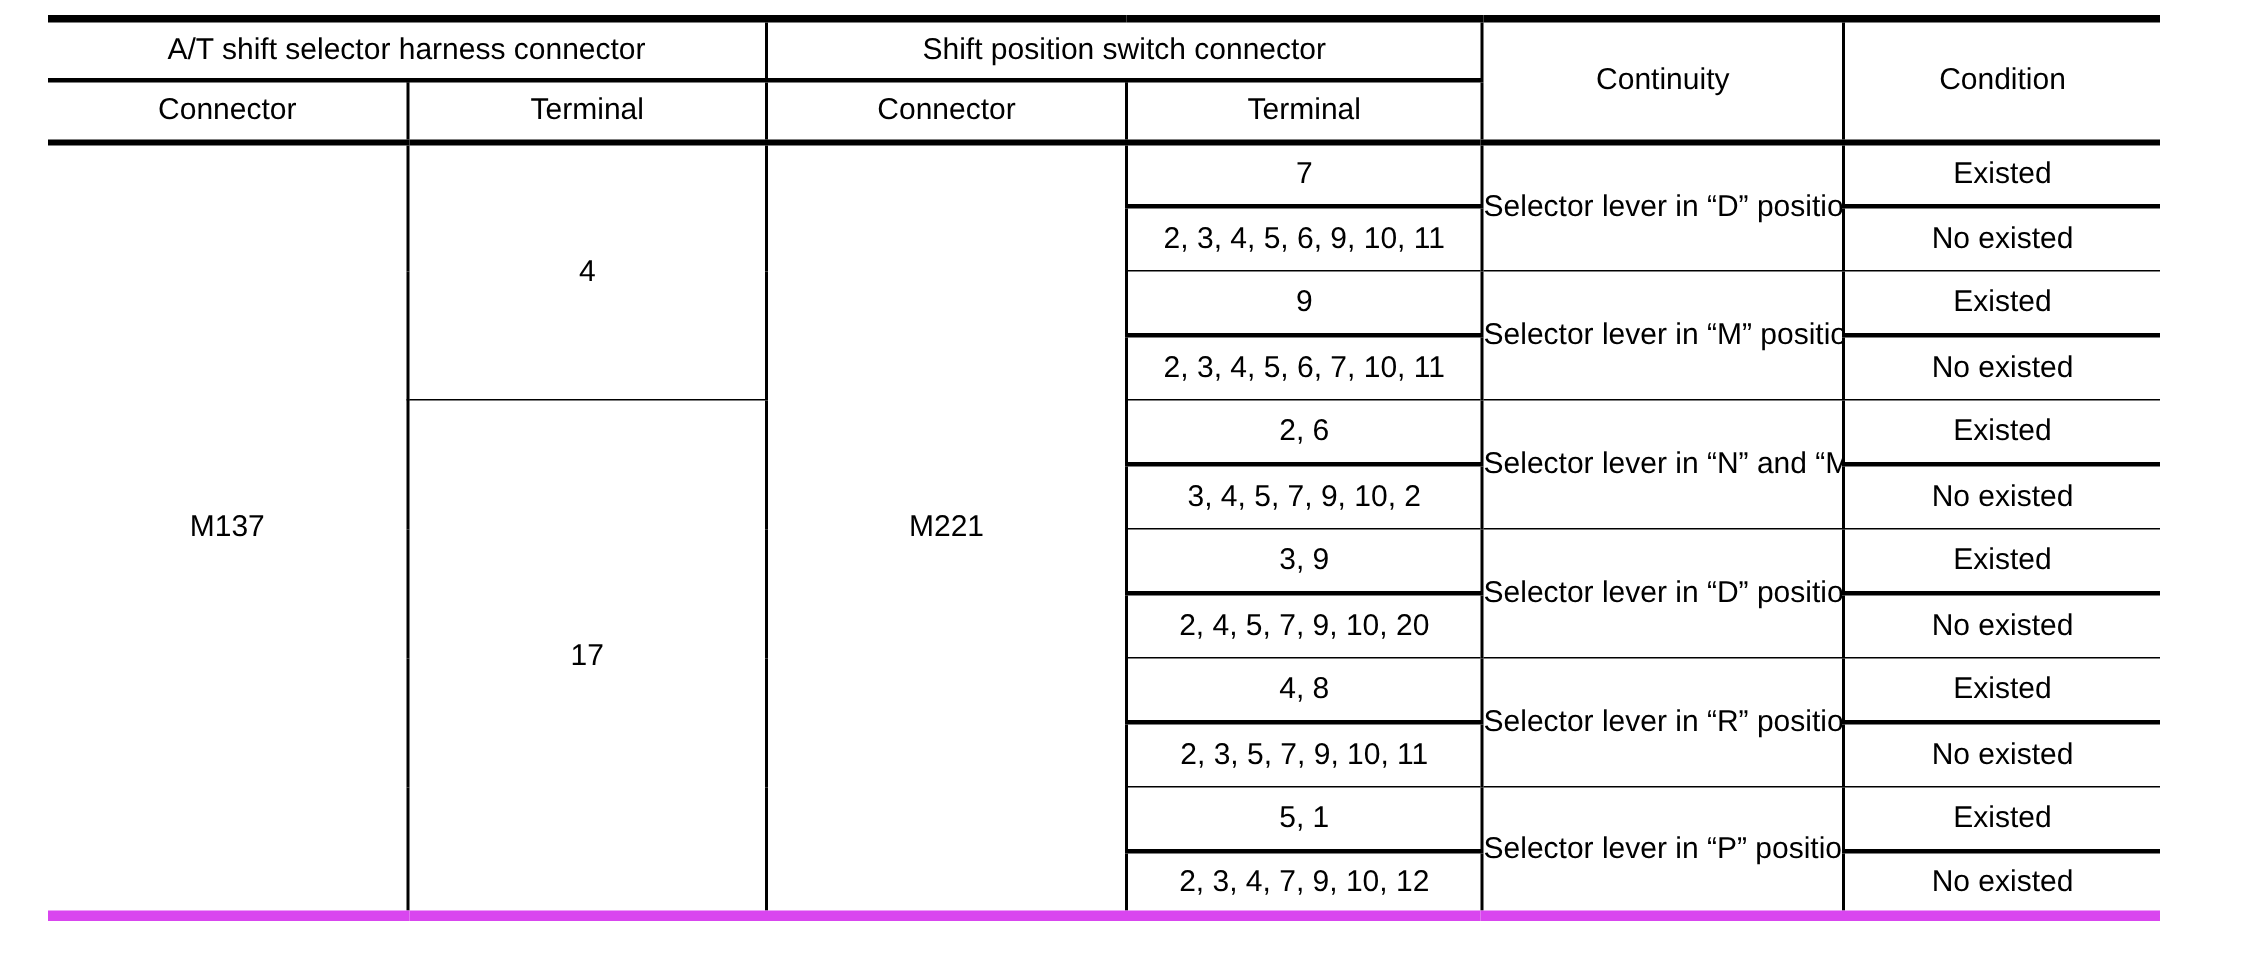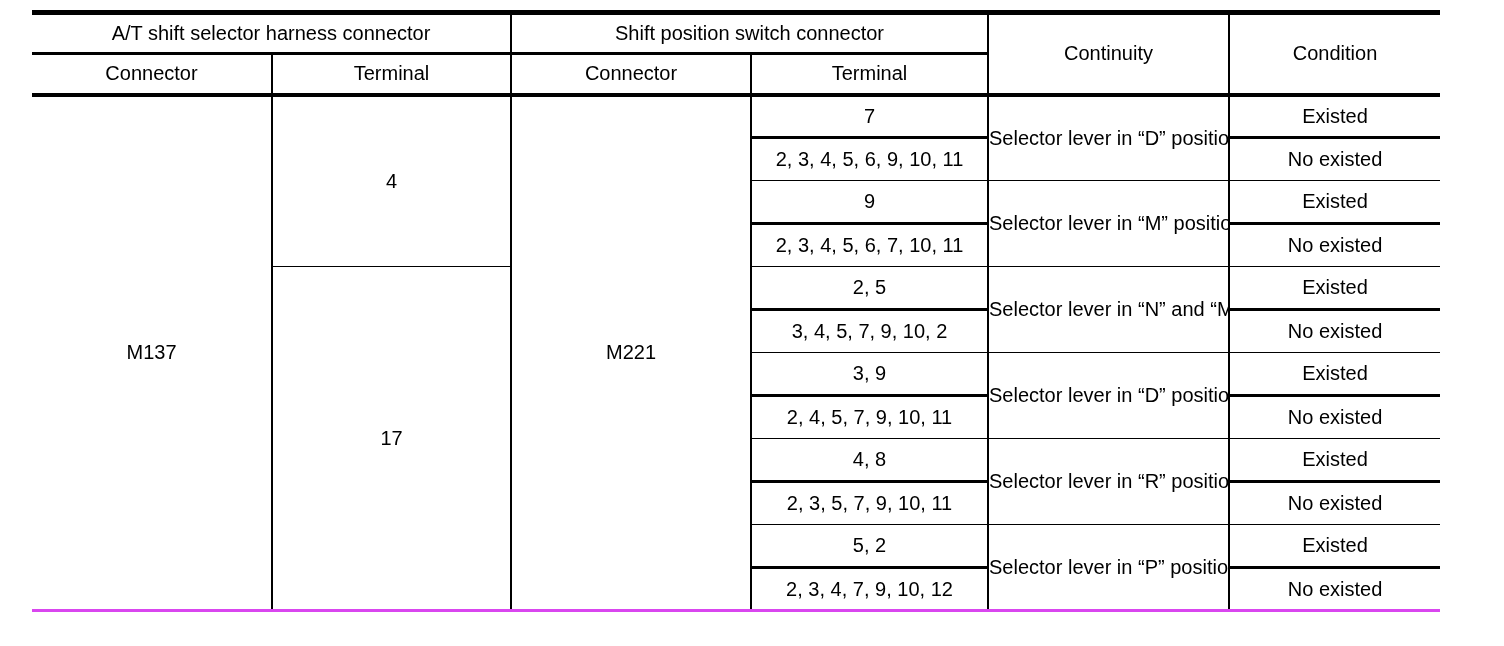--- a/index.html
+++ b/index.html
@@ -29,21 +29,21 @@
     overflow: hidden;
     white-space: nowrap;
   }
   thead tr { height: 41px; }
   tbody tr { height: 43px; }
   
   .bt5 { border-top: 5px solid #000; }
   .bb3 { border-bottom: 3px solid #000; }
   .bb4 { border-bottom: 4px solid #000; }
   .bb1 { border-bottom: 1px solid #000; }
-  .bb7 { border-bottom: 3px solid #d946ef; }
+  .bb7 { border-bottom: 7px solid #d946ef; }
   .br2 { border-right: 2px solid #000; }
   .cond {
     text-align: left;
     padding: 0 6px 0 8px;
     white-space: pre-line;
     line-height: 31px;
   }
 </style>
 </head>
 <body>
@@ -91,51 +91,51 @@
         <td rowspan="2" class="cond br2 bb1">Selector lever in “M”
 position.</td>
         <td class="bb3">Existed</td>
       </tr>
       <tr>
         <td class="br2 bb1">2, 3, 4, 5, 6, 7, 10, 11</td>
         <td class="bb1">No existed</td>
       </tr>
       <tr>
         <td rowspan="8" class="br2 bb7">17</td>
-        <td class="br2 bb3">2, 5</td>
+        <td class="br2 bb3">2, 6</td>
         <td rowspan="2" class="cond br2 bb1">Selector lever in “N”
 and “M” position.</td>
         <td class="bb3">Existed</td>
       </tr>
       <tr>
         <td class="br2 bb1">3, 4, 5, 7, 9, 10, 2</td>
         <td class="bb1">No existed</td>
       </tr>
       <tr>
         <td class="br2 bb3">3, 9</td>
         <td rowspan="2" class="cond br2 bb1">Selector lever in “D”
 position.</td>
         <td class="bb3">Existed</td>
       </tr>
       <tr>
-        <td class="br2 bb1">2, 4, 5, 7, 9, 10, 11</td>
+        <td class="br2 bb1">2, 4, 5, 7, 9, 10, 20</td>
         <td class="bb1">No existed</td>
       </tr>
       <tr>
         <td class="br2 bb3">4, 8</td>
         <td rowspan="2" class="cond br2 bb1">Selector lever in “R”
 position.</td>
         <td class="bb3">Existed</td>
       </tr>
       <tr>
         <td class="br2 bb1">2, 3, 5, 7, 9, 10, 11</td>
         <td class="bb1">No existed</td>
       </tr>
       <tr>
-        <td class="br2 bb3">5, 2</td>
+        <td class="br2 bb3">5, 1</td>
         <td rowspan="2" class="cond br2 bb7">Selector lever in “P”
 position.</td>
         <td class="bb3">Existed</td>
       </tr>
       <tr>
         <td class="br2 bb7">2, 3, 4, 7, 9, 10, 12</td>
         <td class="bb7">No existed</td>
       </tr>
     </tbody>
   </table>

